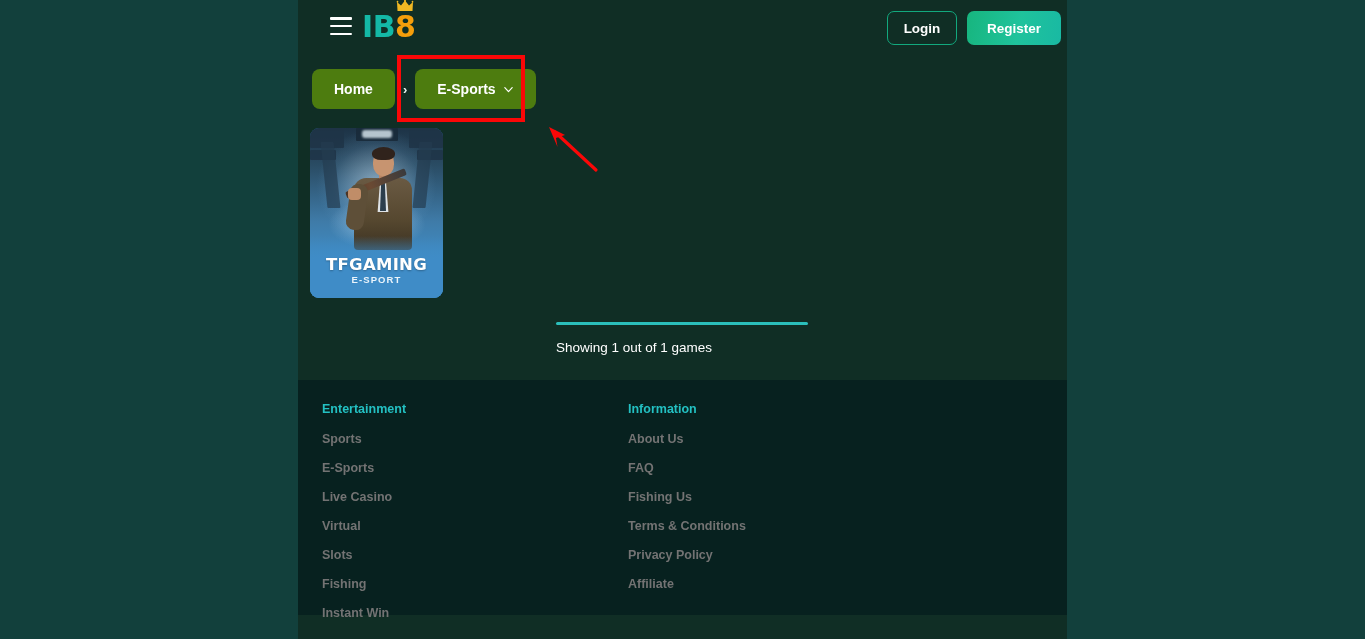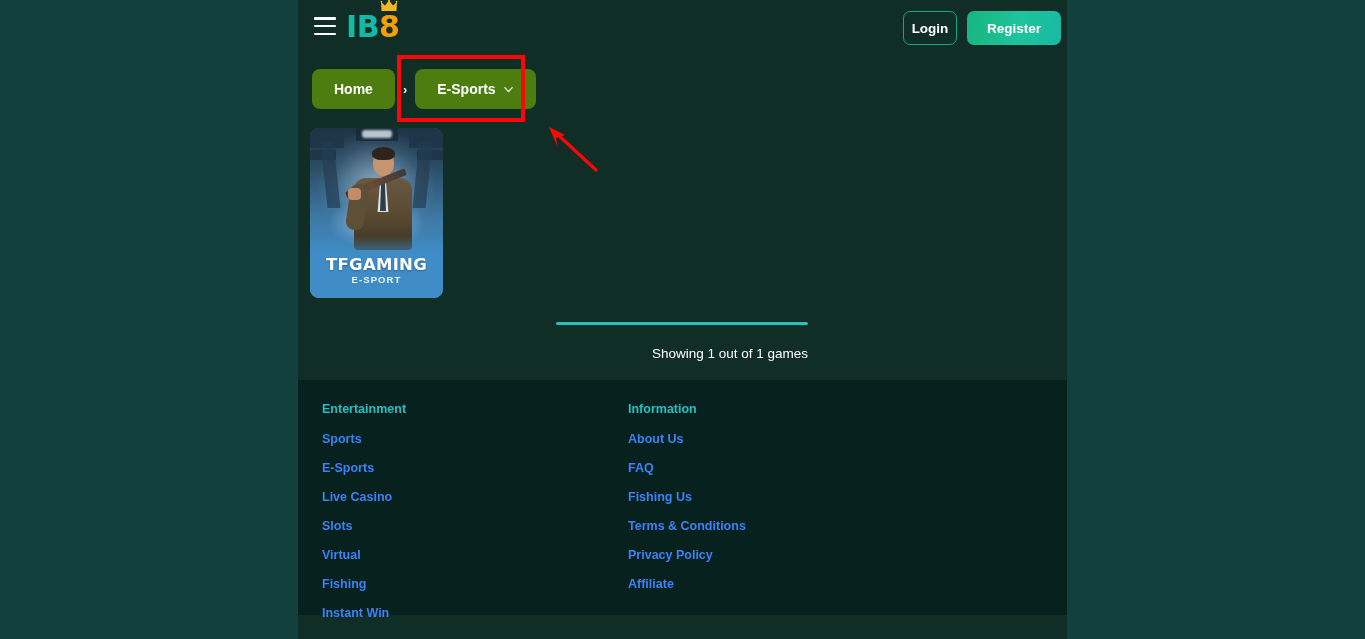--- a/index.html
+++ b/index.html
@@ -18,20 +18,21 @@
 
   
   .page {
     position: absolute;
     left: 298px;
     top: 0;
     width: 769px;
     height: 639px;
     background: #102e25;
     overflow: hidden;
+    padding-left: 16px;
   }
 
   
   .header {
     position: relative;
     height: 56px;
     background: #102e25;
   }
 
   .hamburger {
@@ -86,21 +87,21 @@
 
   .header-actions {
     position: absolute;
     right: 6px;
     top: 11px;
     display: flex;
     gap: 10px;
     align-items: center;
   }
   .btn-login {
-    width: 54px;
+    width: 70px;
     height: 34px;
     border: 1.5px solid #12a97e;
     border-radius: 7px;
     background: transparent;
     color: #ffffff;
     font-size: 13.5px;
     font-weight: 700;
     cursor: pointer;
     font-family: "Liberation Sans", sans-serif;
   }
@@ -301,22 +302,22 @@
     top: 322px;
     width: 252px;
   }
   .progress-track {
     width: 100%;
     height: 3px;
     background: #2bbfbb;
     border-radius: 2px;
   }
   .showing-text {
-    margin-top: 21px;
-    text-align: right;
+    margin-top: 15px;
+    text-align: left;
     color: #ffffff;
     font-size: 13.5px;
     font-weight: 500;
   }
 
   
   .footer {
     position: absolute;
     left: 0;
     top: 380px;
@@ -331,21 +332,21 @@
   .footer-col { width: 306px; }
   .footer-col:nth-child(2) { width: auto; }
   .footer-head {
     color: #23c0c2;
     font-size: 12.5px;
     font-weight: 700;
     margin-bottom: 16px;
   }
   .footer-link {
     display: block;
-    color: #3b82f6;
+    color: #737373;
     font-size: 12.5px;
     font-weight: 600;
     text-decoration: none;
     margin-bottom: 15px;
     cursor: pointer;
   }
 
   
   .anno-box {
     position: absolute;
@@ -442,22 +443,22 @@
   </div>
 
   <div class="footer">
     <div class="footer-cols">
 
       <div class="footer-col">
         <div class="footer-head">Entertainment</div>
         <a class="footer-link">Sports</a>
         <a class="footer-link">E-Sports</a>
         <a class="footer-link">Live Casino</a>
+        <a class="footer-link">Virtual</a>
         <a class="footer-link">Slots</a>
-        <a class="footer-link">Virtual</a>
         <a class="footer-link">Fishing</a>
         <a class="footer-link">Instant Win</a>
       </div>
 
       <div class="footer-col">
         <div class="footer-head">Information</div>
         <a class="footer-link">About Us</a>
         <a class="footer-link">FAQ</a>
         <a class="footer-link">Fishing Us</a>
         <a class="footer-link">Terms &amp; Conditions</a>

